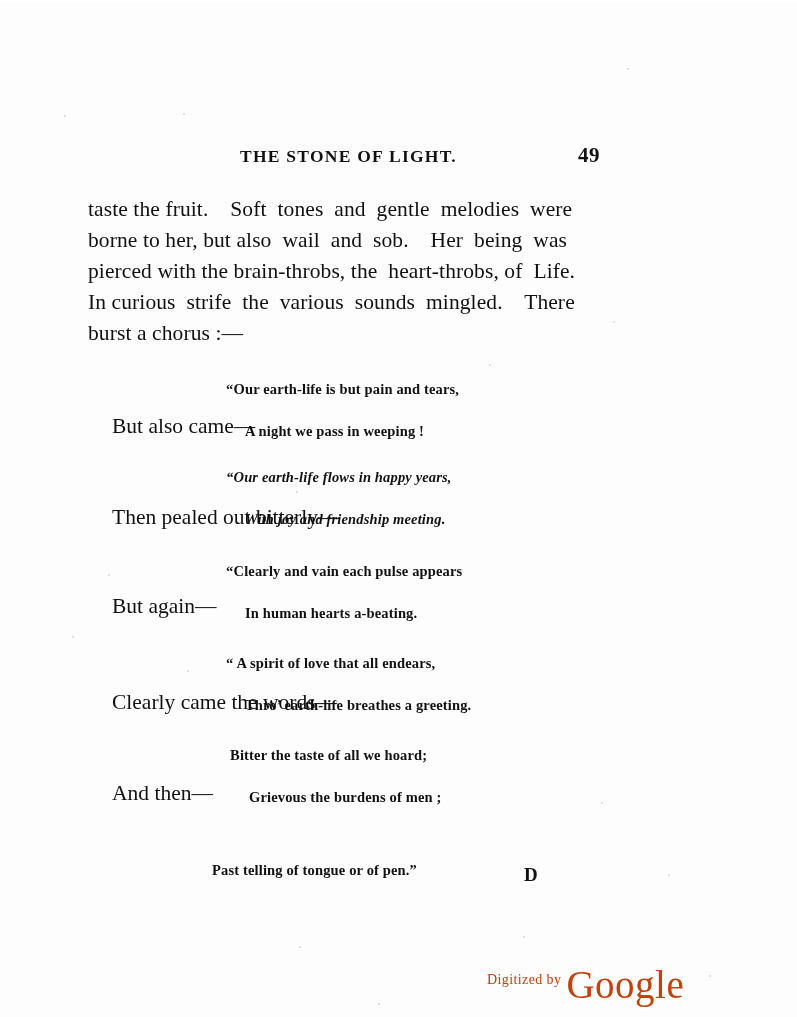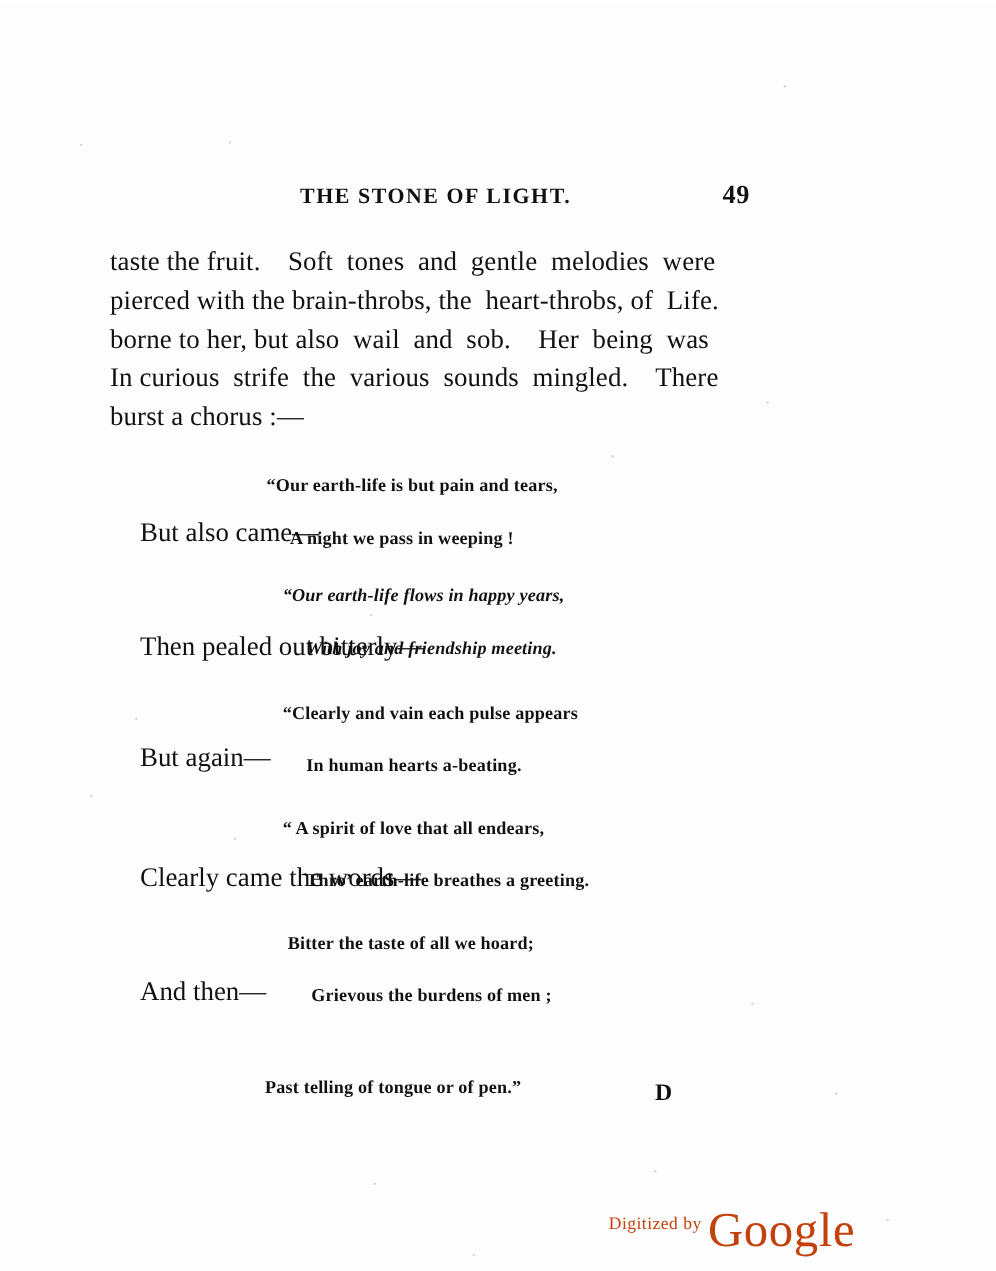--- a/index.html
+++ b/index.html
@@ -147,27 +147,27 @@
   <div class="speck" style="left:378px; top:1001px;"></div>
   <div class="speck" style="left:183px; top:111px;"></div>
 
   <div class="runhead">
     <div class="runhead-title">THE STONE OF LIGHT.</div>
     <div class="runhead-folio">49</div>
   </div>
 
   <div class="prose">
     <div class="prose-line">taste the fruit.    Soft  tones  and  gentle  melodies  were</div>
+    <div class="prose-line">borne to her, but also  wail  and  sob.    Her  being  was</div>
     <div class="prose-line">pierced with the brain-throbs, the  heart-throbs, of  Life.</div>
-    <div class="prose-line">borne to her, but also  wail  and  sob.    Her  being  was</div>
     <div class="prose-line">In curious  strife  the  various  sounds  mingled.    There</div>
     <div class="prose-line">burst a chorus :—</div>
   </div>
 
-  <div class="verse" style="left:198px; top:356px;">
+  <div class="verse" style="left:211px; top:356px;">
     <span>“Our earth-life is but pain and tears,</span>
     <span class="vline2">A night we pass in weeping !</span>
   </div>
 
   <div class="leadin" style="top:410px;">But also came—</div>
   <div class="verse" style="left:211px; top:444px;font-style:italic;">
     <span>“Our earth-life flows in happy years,</span>
     <span class="vline2">With joy and friendship meeting.</span>
   </div>
 

